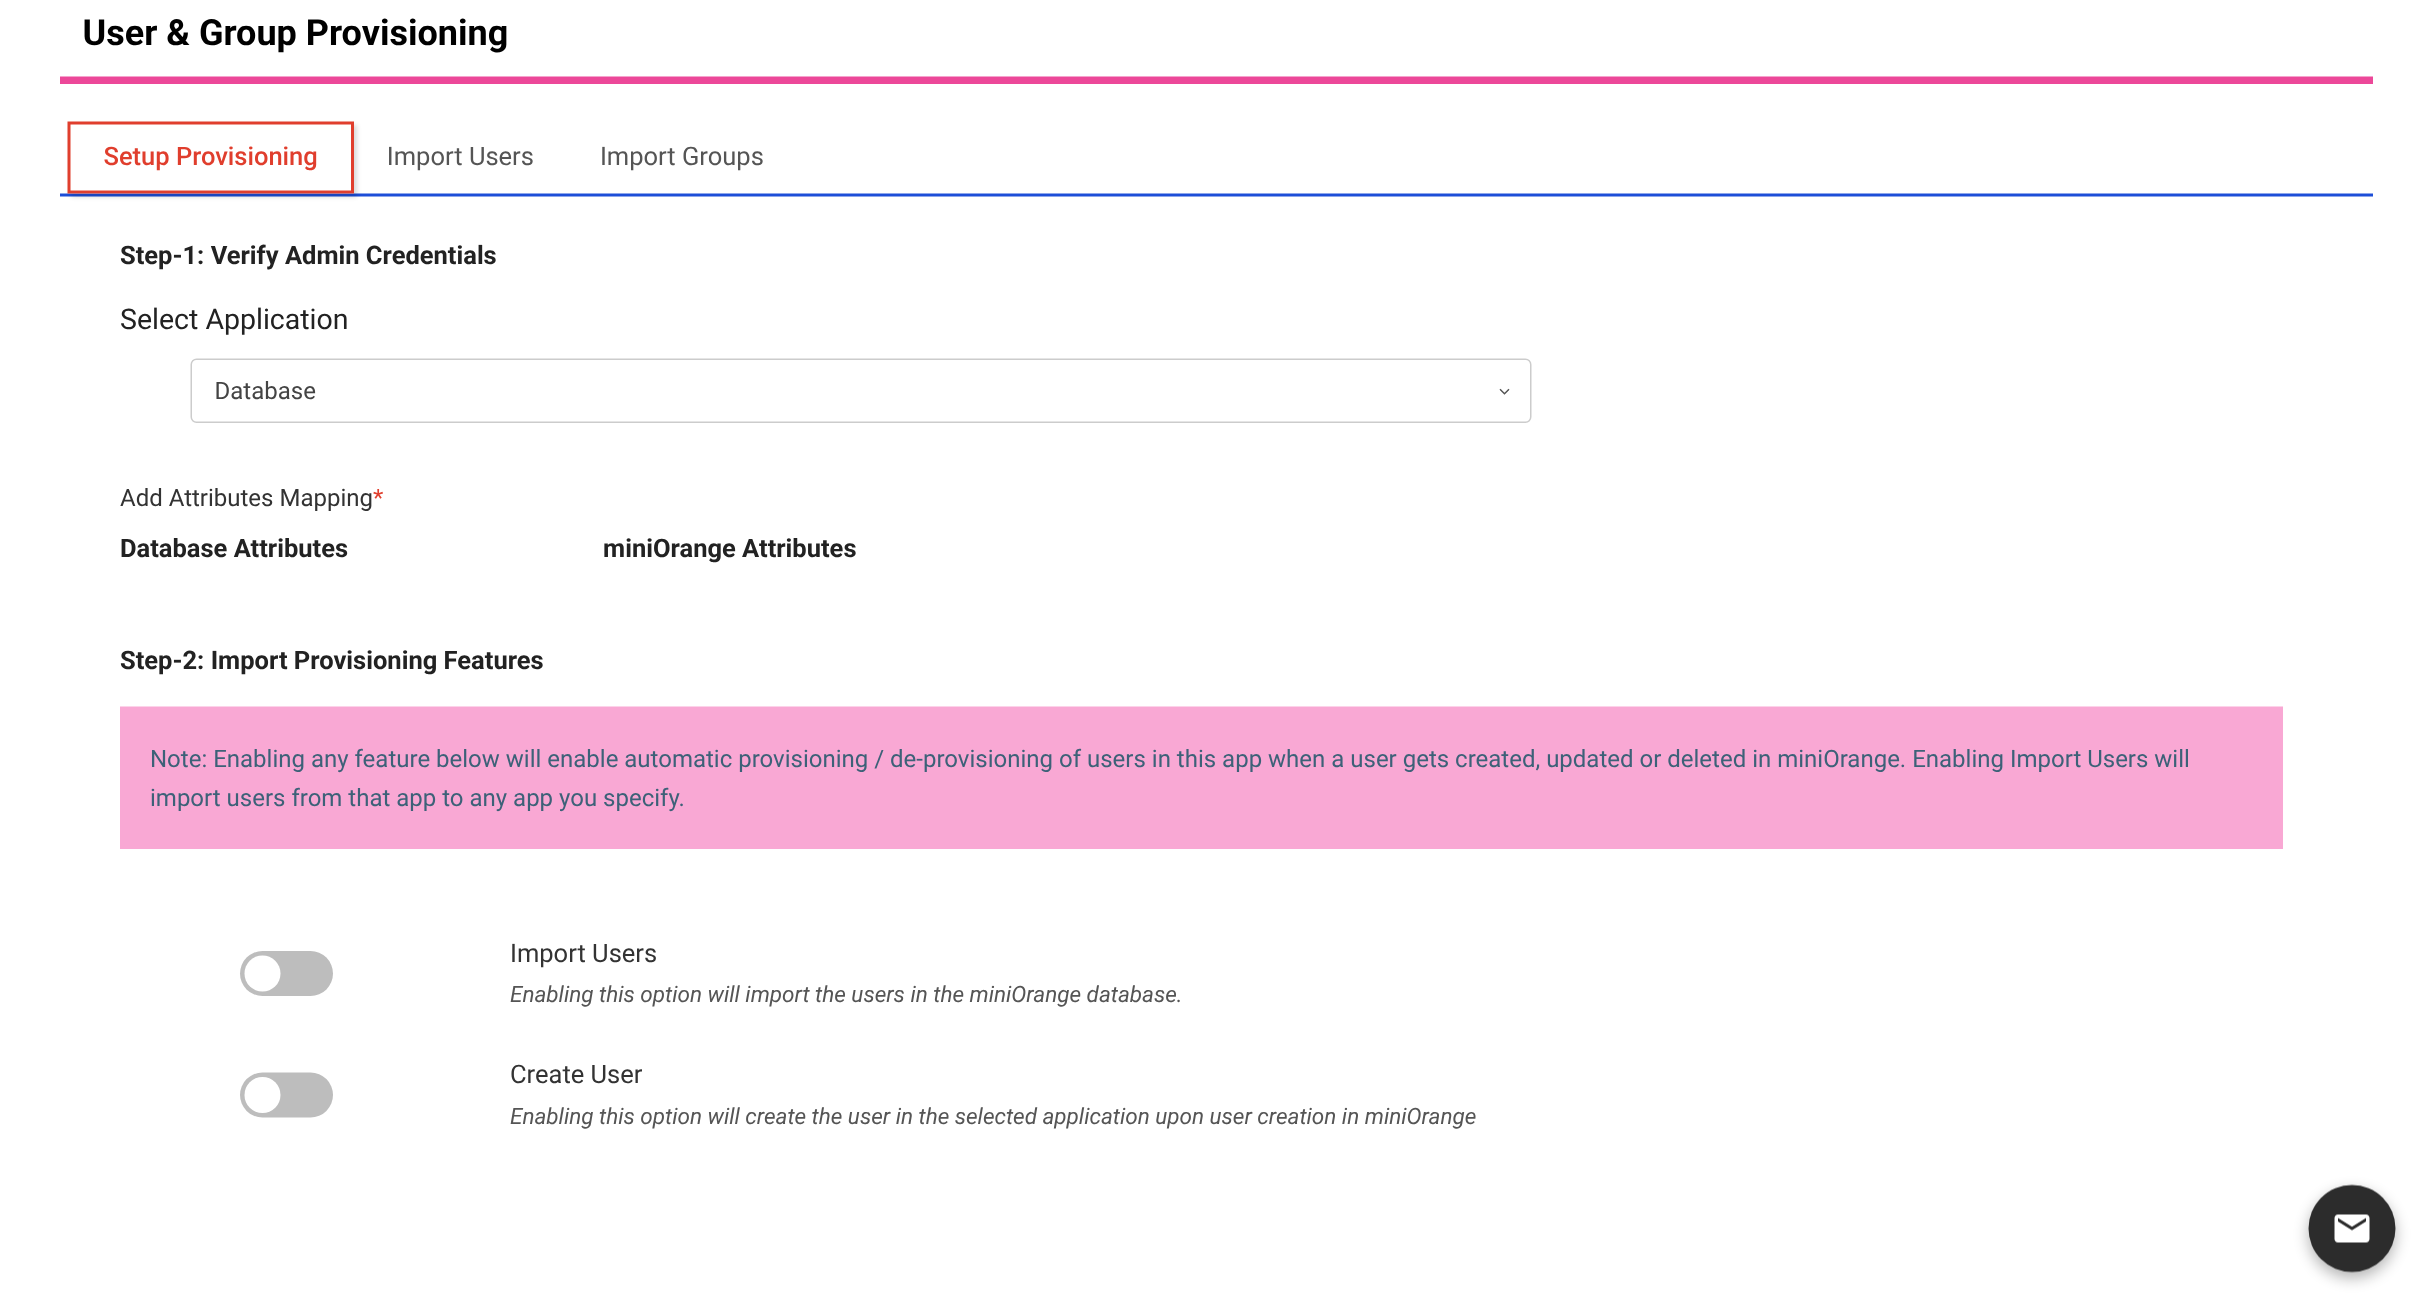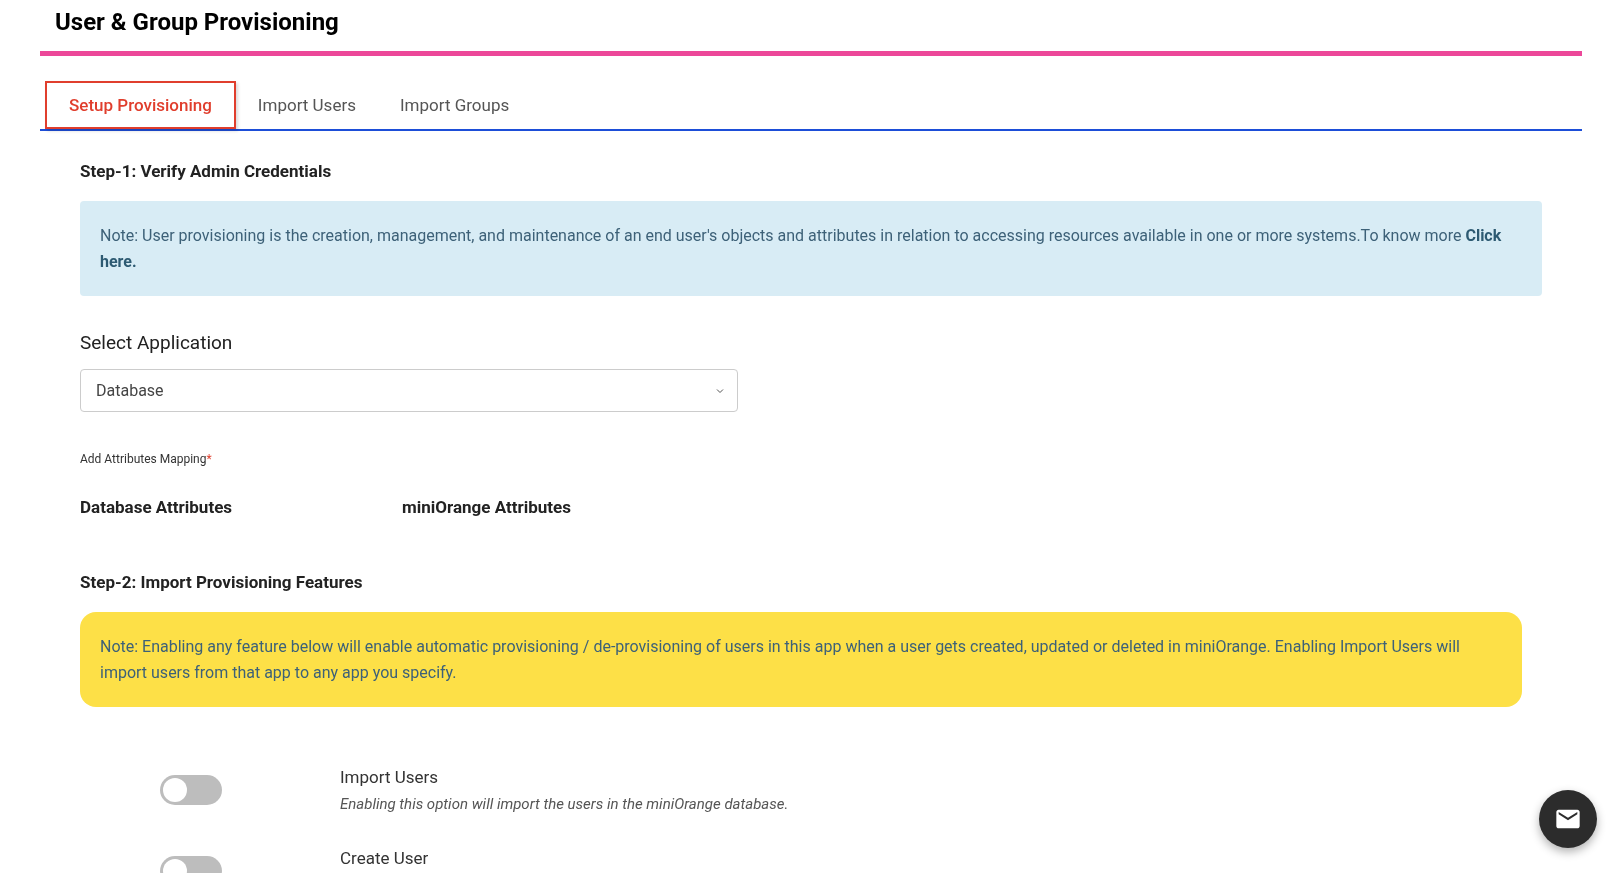--- a/index.html
+++ b/index.html
@@ -70,21 +70,22 @@
     }
     .field-label {
       font-size: 19px;
       font-weight: 400;
       color: #222;
       margin-bottom: 15px;
       display: block;
     }
     .select-wrapper {
       position: relative;
-      width: 658px;
+      width: 894px;
+      margin-left: 47px;
     }
     .select-box {
       width: 100%;
       padding: 11px 15px;
       font-size: 16px;
       border: 1px solid #ccc;
       border-radius: 4px;
       background: #fff;
       cursor: pointer;
       color: #444;
@@ -94,41 +95,41 @@
     .chevron-down {
       position: absolute;
       right: 12px;
       top: 50%;
       transform: translateY(-50%);
       pointer-events: none;
       width: 12px;
       height: 12px;
     }
     .attr-label {
-      font-size: 12px;
+      font-size: 16px;
       color: #333;
       margin-top: 30px;
-      margin-bottom: 31px;
+      margin-bottom: 15px;
     }
     .required-star {
       color: #e03e2d;
     }
     .attr-columns {
       display: flex;
       gap: 170px;
       margin-bottom: 55px;
     }
     .attr-col-header {
       font-size: 17px;
       font-weight: 700;
       color: #222;
     }
     .note-box-2 {
-      background: #fde047;
-      border-radius: 16px;
+      background: #f9a8d4;
+      border-radius: 0;
       padding: 22px 20px;
       color: #3d6178;
       font-size: 16px;
       line-height: 1.6;
       margin-bottom: 60px;
       margin-right: 20px;
     }
     .features-list {
       padding-left: 80px;
     }
@@ -201,23 +202,20 @@
 <div class="tabs-container">
   <button class="tab active">Setup Provisioning</button>
   <button class="tab">Import Users</button>
   <button class="tab">Import Groups</button>
 </div>
 
 <div class="content">
 
   <h2 class="step-title">Step-1: Verify Admin Credentials</h2>
 
-  <div class="note-box">
-    <span>Note: User provisioning is the creation, management, and maintenance of an end user's objects and attributes in relation to accessing resources available in one or more systems.To know more </span><span class="link">Click here.</span>
-  </div>
 
   <div class="form-section">
     <label class="field-label">Select Application</label>
     <div class="select-wrapper">
       <div class="select-box">Database</div>
       <svg class="chevron-down" viewBox="0 0 24 24" fill="none" stroke="#555" stroke-width="2">
         <polyline points="6 9 12 15 18 9"></polyline>
       </svg>
     </div>
   </div>

